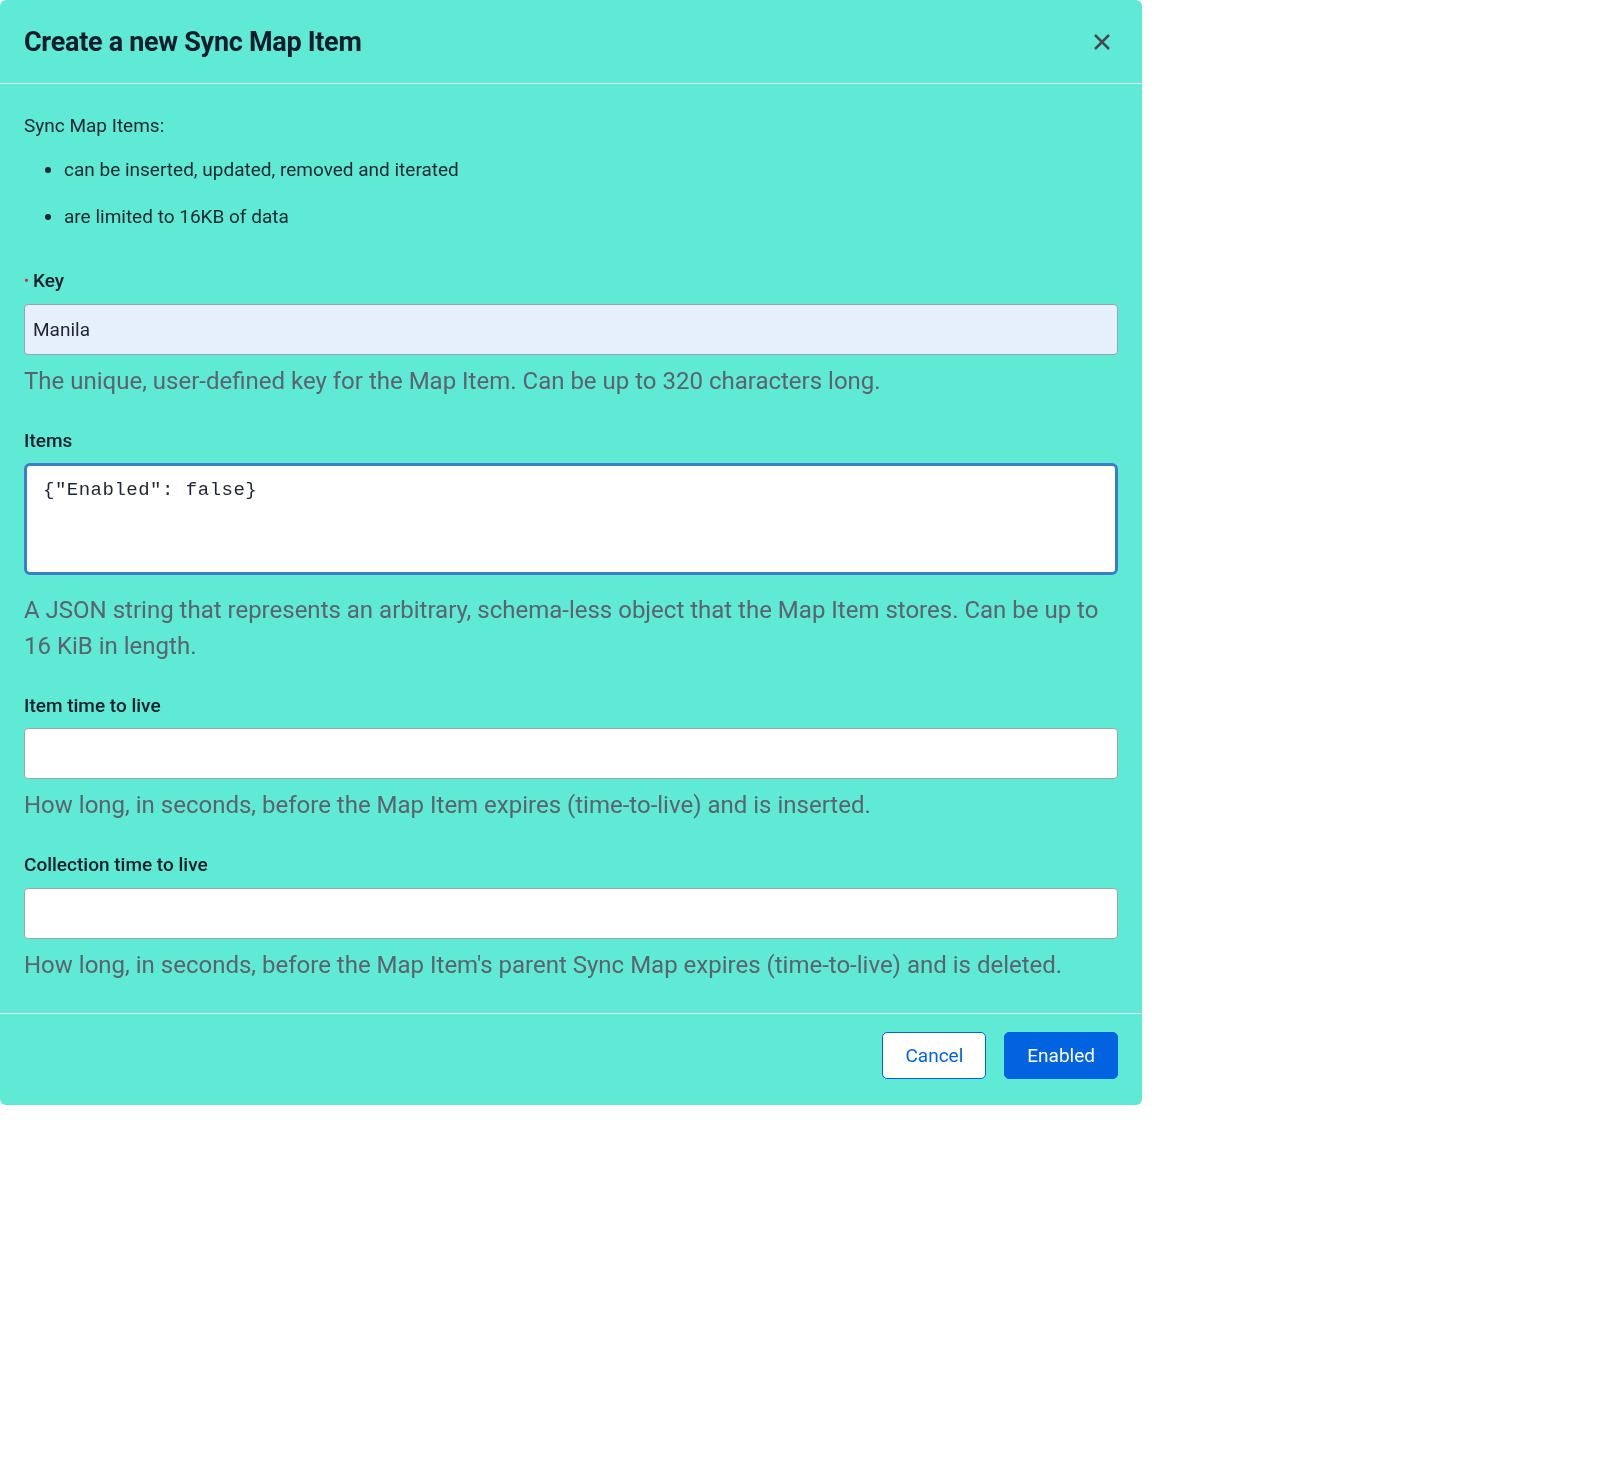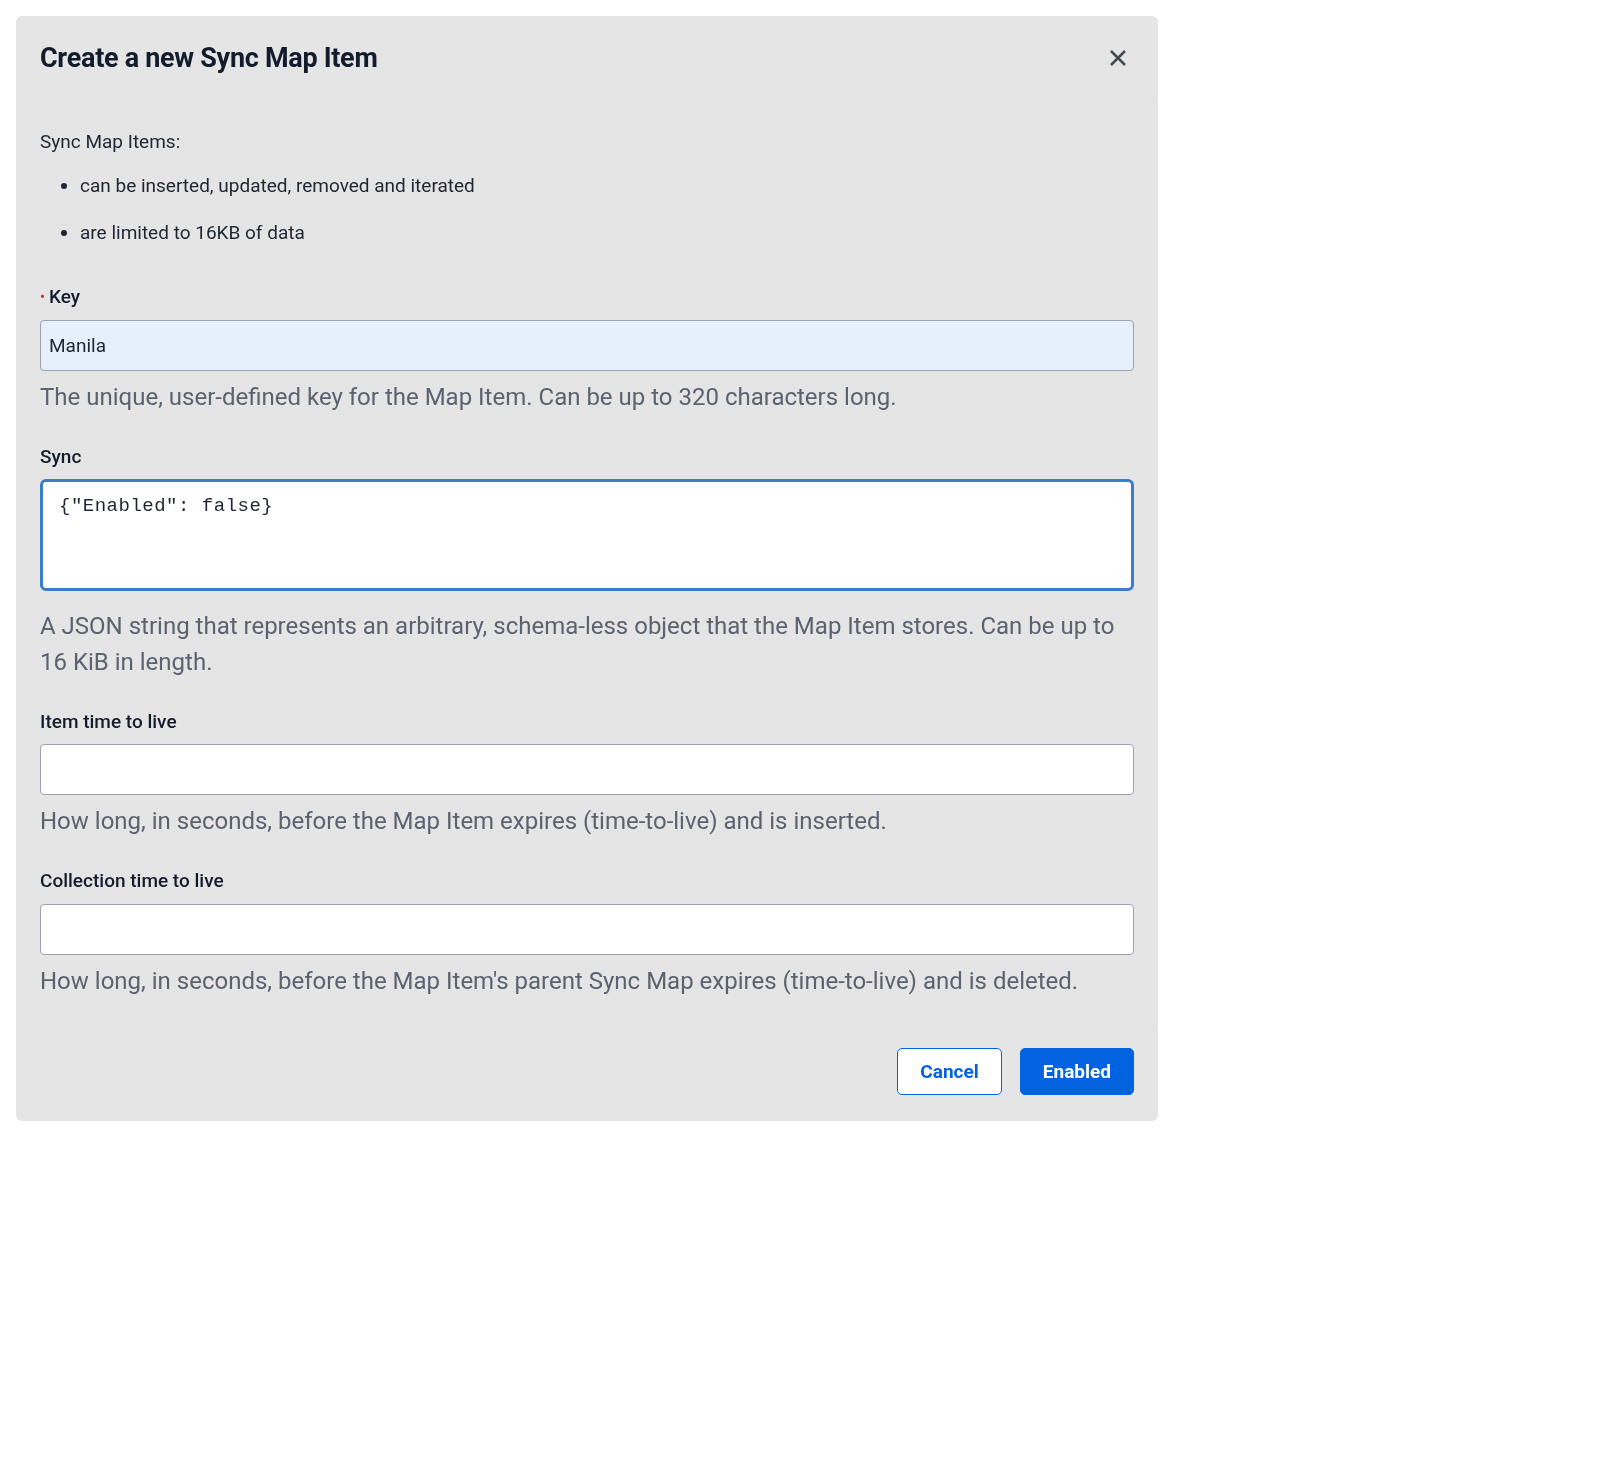--- a/index.html
+++ b/index.html
@@ -9,22 +9,22 @@
     }
     body {
       font-family: -apple-system, BlinkMacSystemFont, "Segoe UI", Roboto, Helvetica, Arial, sans-serif;
       background: #ffffff;
       color: #121c2d;
       font-size: 19px;
       line-height: 1.5;
     }
     .modal {
       width: 1142px;
-      margin: 16px;
-      background: #e5e5e5;
+      margin: 0;
+      background: #5eead4;
       border-radius: 6px;
       overflow: hidden;
     }
     .modal-header {
       display: flex;
       justify-content: space-between;
       align-items: center;
       padding: 22px 24px 20px 24px;
       border-bottom: 1px solid #e1e3ea;
     }
@@ -120,21 +120,21 @@
     }
     .modal-footer {
       display: flex;
       justify-content: flex-end;
       gap: 18px;
       padding: 18px 24px 26px 24px;
       border-top: 1px solid #e1e3ea;
     }
     .btn {
       font-size: 19px;
-      font-weight: 700;
+      font-weight: 400;
       padding: 11px 22px;
       border-radius: 5px;
       cursor: pointer;
       font-family: inherit;
     }
     .btn-secondary {
       background: #fff;
       color: #0263e0;
       border: 1.5px solid #0263e0;
     }
@@ -169,21 +169,21 @@
 
     <div class="field">
       <label class="field-label">
         <span class="required-dot">•</span><span>Key</span>
       </label>
       <input type="text" class="text-input highlighted" value="Manila" style="">
       <p class="help-text">The unique, user-defined key for the Map Item. Can be up to 320 characters long.</p>
     </div>
 
     <div class="field">
-      <label class="field-label">Sync</label>
+      <label class="field-label">Items</label>
       <textarea class="textarea" style="">{"Enabled": false}</textarea>
       <p class="help-text">A JSON string that represents an arbitrary, schema-less object that the Map Item stores. Can be up to 16 KiB in length.</p>
     </div>
 
     <div class="field">
       <label class="field-label">Item time to live</label>
       <input type="text" class="text-input" value="" style="">
       <p class="help-text">How long, in seconds, before the Map Item expires (time-to-live) and is inserted.</p>
     </div>
 

